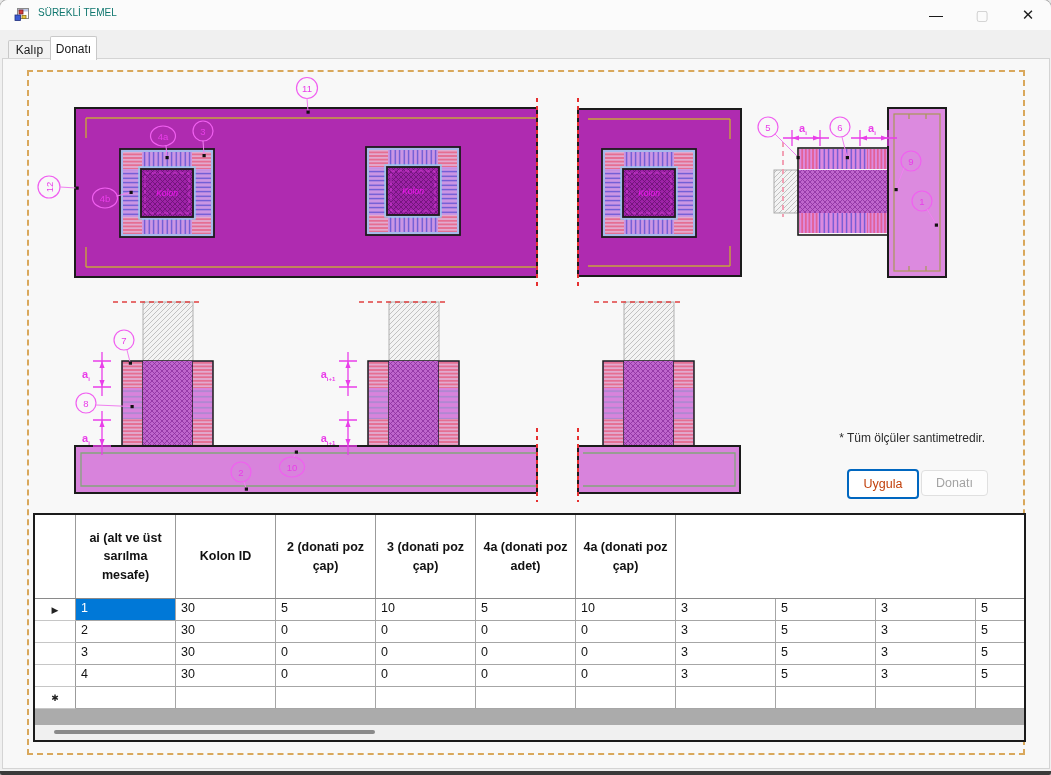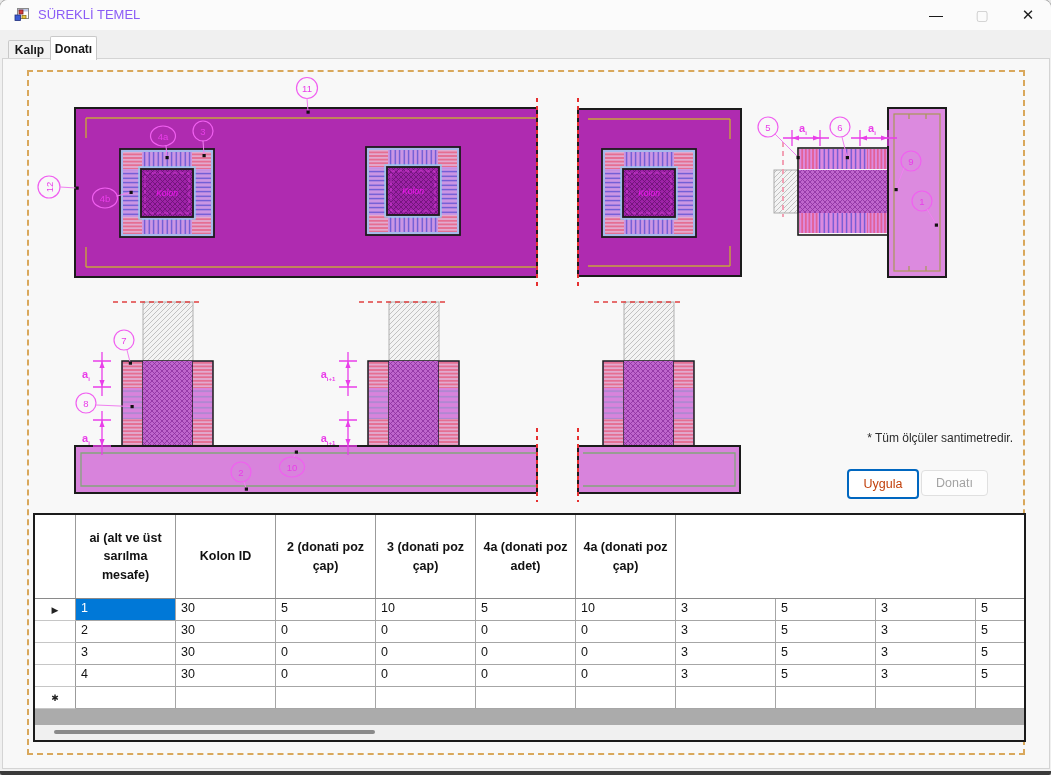--- a/index.html
+++ b/index.html
@@ -1,36 +1,36 @@
 <!DOCTYPE html>
 <html><head>
 <meta charset="utf-8">
 <style>
   html,body{margin:0;padding:0;background:#e8e8e8;font-family:"Liberation Sans",sans-serif;}
   .window{position:relative;width:1051px;height:775px;background:#f0f0f0;border-radius:8px 8px 2px 2px;
           overflow:hidden;box-shadow:0 0 0 1px #a9a9a9;}
   
   .titlebar{position:absolute;left:0;top:0;width:100%;height:30px;background:#fbfbfb;}
   .app-icon{position:absolute;left:13px;top:7px;width:16px;height:16px;}
-  .title-text{position:absolute;left:38px;top:7px;font-size:13px;color:#8b5cf6;}
+  .title-text{position:absolute;left:38px;top:7px;font-size:10px;color:#0f766e;}
   .caption-btn{position:absolute;top:0;width:46px;height:30px;display:flex;align-items:center;justify-content:center;
                font-size:14px;color:#1a1a1a;}
   .btn-min{right:92px;} .btn-max{right:46px;color:#c9c9c9;} .btn-close{right:0;font-size:15px;}
   
   .tabstrip{position:absolute;left:0;top:30px;width:100%;height:28px;background:#f0f0f0;}
   .tab{position:absolute;font-size:12px;color:#1a1a1a;display:flex;align-items:center;justify-content:center;
-       border:1px solid #c9c9c9;border-bottom:none;background:#f2f2f2;font-weight:bold;}
+       border:1px solid #c9c9c9;border-bottom:none;background:#f2f2f2;}
   .tab-kalip{left:8px;top:10px;width:41px;height:18px;border-radius:2px 2px 0 0;}
   .tab-donati{left:50px;top:6px;width:45px;height:23px;background:#fff;z-index:3;border-radius:2px 2px 0 0;}
   .tabpage{position:absolute;left:2px;top:58px;width:1046px;height:709px;background:#f8f8f8;border:1px solid #d4d4d4;}
   
   .groupbox{position:absolute;left:27px;top:70px;width:994px;height:681px;border:2px dashed #d9a85c;}
   .drawing{position:absolute;left:30px;top:72px;}
   
-  .note{position:absolute;left:835px;top:431px;width:150px;text-align:right;font-size:12px;color:#2b2b2b;margin-left:28px;}
+  .note{position:absolute;left:835px;top:431px;width:150px;text-align:right;font-size:12px;color:#2b2b2b;}
   .btn{position:absolute;display:flex;align-items:center;justify-content:center;font-size:12.5px;background:#fff;
        border-radius:4px;cursor:default;}
   .btn-apply{left:847px;top:469px;width:68px;height:26px;border:2px solid #0067c0;color:#c2410c;}
   .btn-donati{left:921px;top:470px;width:65px;height:24px;border:1px solid #e0e0e0;background:#fdfdfd;color:#a3a3a3;}
   
   .grid{position:absolute;left:33px;top:513px;width:989px;height:225px;border:2px solid #1b1b1b;background:#f0f0f0;
         overflow:hidden;font-size:12.5px;color:#111;}
   .g-head{display:flex;height:83px;background:#fff;border-bottom:1px solid #8a8a8a;width:1040px;}
   .g-corner{width:40px;min-width:40px;border-right:1px solid #9b9b9b;background:#fff;}
   .g-hcell{width:100px;min-width:100px;border-right:1px solid #9b9b9b;display:flex;align-items:center;justify-content:center;

